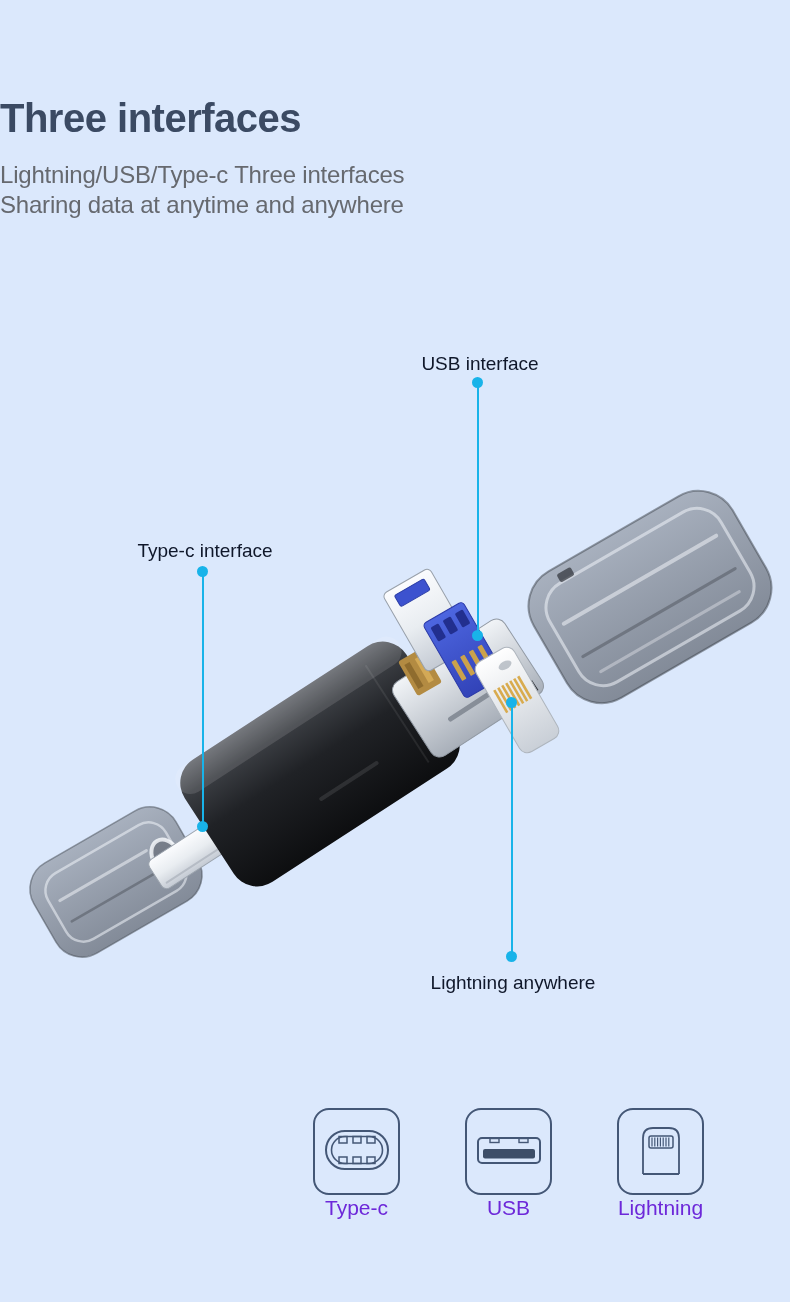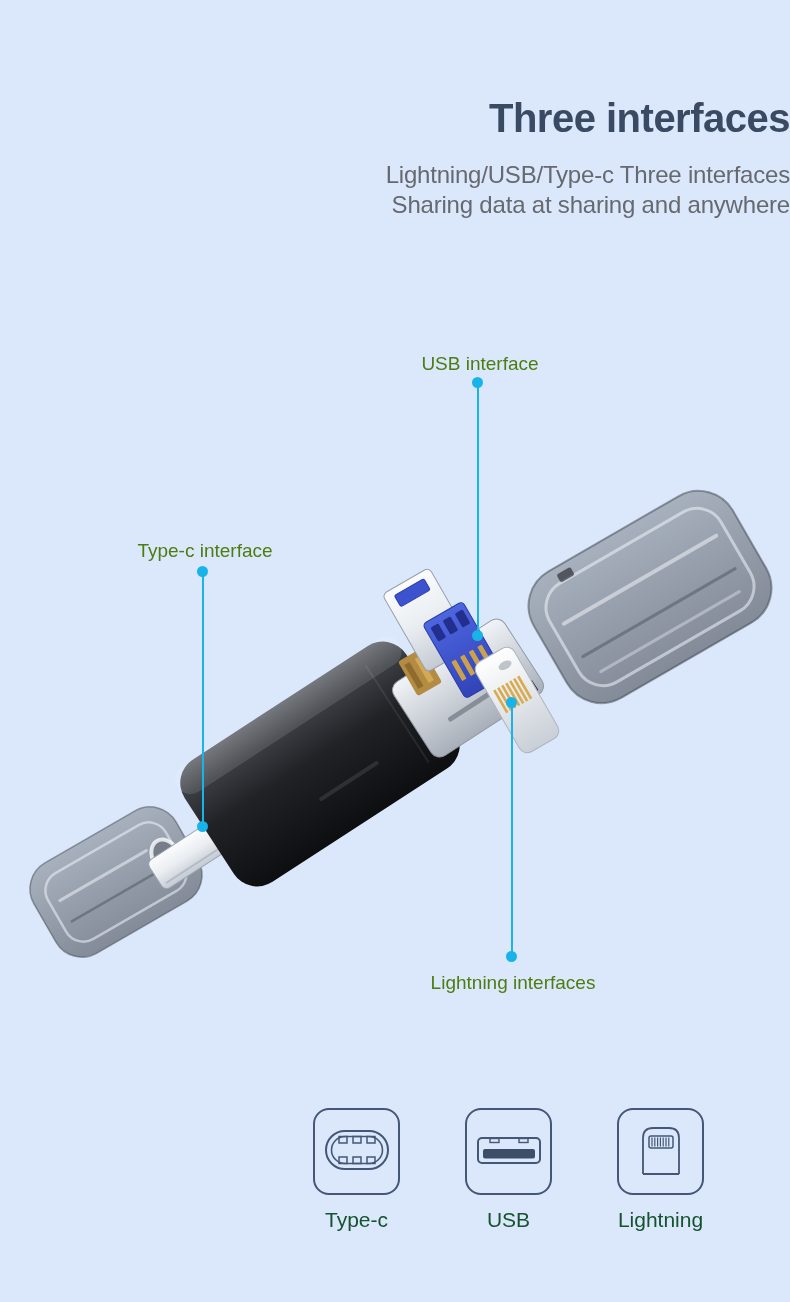--- a/index.html
+++ b/index.html
@@ -8,68 +8,68 @@
     background: #dbe8fc;
     font-family: "Liberation Sans", "DejaVu Sans", sans-serif;
     overflow: hidden;
   }
   .canvas {
     position: relative;
     width: 790px; height: 1302px;
     background: #dbe8fc;
   }
   
-  .header { position: absolute; left: 0; top: 94px; width: 100%; text-align: right; }
+  .header { position: absolute; left: 0; top: 94px; width: 100%; text-align: left; }
   .title-line {
     font-size: 40px; font-weight: bold; color: #3b4a63;
     line-height: 49px; letter-spacing: -0.5px;
   }
   .subtitle { margin-top: 17px; }
   .subtitle-line {
     font-size: 24px; font-weight: normal; color: #66696f;
-    line-height: 30px; letter-spacing: -0.2px; margin-left: 18px;
+    line-height: 30px; letter-spacing: -0.2px;
   }
   
   .product-svg { position: absolute; left: 0; top: 440px; }
   
   .callout-label {
     position: absolute; transform: translateX(-50%);
-    font-size: 19px; color: #4d7c0f; white-space: nowrap;
+    font-size: 19px; color: #0f172a; white-space: nowrap;
   }
   .callout-line { position: absolute; width: 2px; background: #18b3e9; }
   .callout-dot {
     position: absolute; width: 11px; height: 11px;
     border-radius: 50%; background: #18b3e9;
   }
   
   .legend {
     position: absolute; left: 313px; top: 1108px; width: 391px;
     display: flex; justify-content: space-between;
   }
   .legend-item { width: 87px; text-align: center; }
   .legend-box {
     box-sizing: border-box; width: 87px; height: 87px;
     border: 2px solid #445776; border-radius: 16px;
     display: flex; align-items: center; justify-content: center;
     background: transparent;
   }
   .legend-label {
-    margin-top: 12px; font-size: 21px; color: #14532d; line-height: 26px;
+    font-size: 21px; color: #6d28d9; line-height: 26px;
   }
 </style>
 </head>
 <body>
 
 <div class="canvas">
 
   <div class="header">
     <div class="title-line">Three interfaces</div>
     <div class="subtitle">
       <div class="subtitle-line">Lightning/USB/Type-c Three interfaces</div>
-      <div class="subtitle-line">Sharing data at sharing and anywhere</div>
+      <div class="subtitle-line">Sharing data at anytime and anywhere</div>
     </div>
   </div>
 
   <svg class="product-svg" width="790" height="560" viewBox="0 440 790 560">
     <defs>
       <linearGradient id="gradSilver" x1="0" y1="0" x2="0" y2="1">
         <stop offset="0" stop-color="#fbfcfe"></stop>
         <stop offset="0.5" stop-color="#e9edf1"></stop>
         <stop offset="1" stop-color="#c4cad3"></stop>
       </linearGradient>
@@ -174,21 +174,21 @@
   <div class="callout-dot" style="left:472px; top:630px;"></div>
 
   <div class="callout-label" style="left:205px; top:540px;">Type-c interface</div>
   <div class="callout-line" style="left:202px; top:572px; height:255px;"></div>
   <div class="callout-dot" style="left:197px; top:566px;"></div>
   <div class="callout-dot" style="left:197px; top:821px;"></div>
 
   <div class="callout-line" style="left:511px; top:703px; height:254px;"></div>
   <div class="callout-dot" style="left:506px; top:697px;"></div>
   <div class="callout-dot" style="left:506px; top:951px;"></div>
-  <div class="callout-label" style="left:513px; top:972px;">Lightning interfaces</div>
+  <div class="callout-label" style="left:513px; top:972px;">Lightning anywhere</div>
 
   <div class="legend">
 
     <div class="legend-item">
       <div class="legend-box">
         <span>
           <svg width="66" height="46" viewBox="0 0 66 46">
             <rect x="2" y="4" width="62" height="38" rx="19" fill="none" stroke="#445776" stroke-width="2"></rect>
             <rect x="7.5" y="9.5" width="51" height="27" rx="13.5" fill="none" stroke="#445776" stroke-width="1.6"></rect>
             <rect x="15" y="9.5" width="8" height="6.5" fill="none" stroke="#445776" stroke-width="1.5"></rect>

